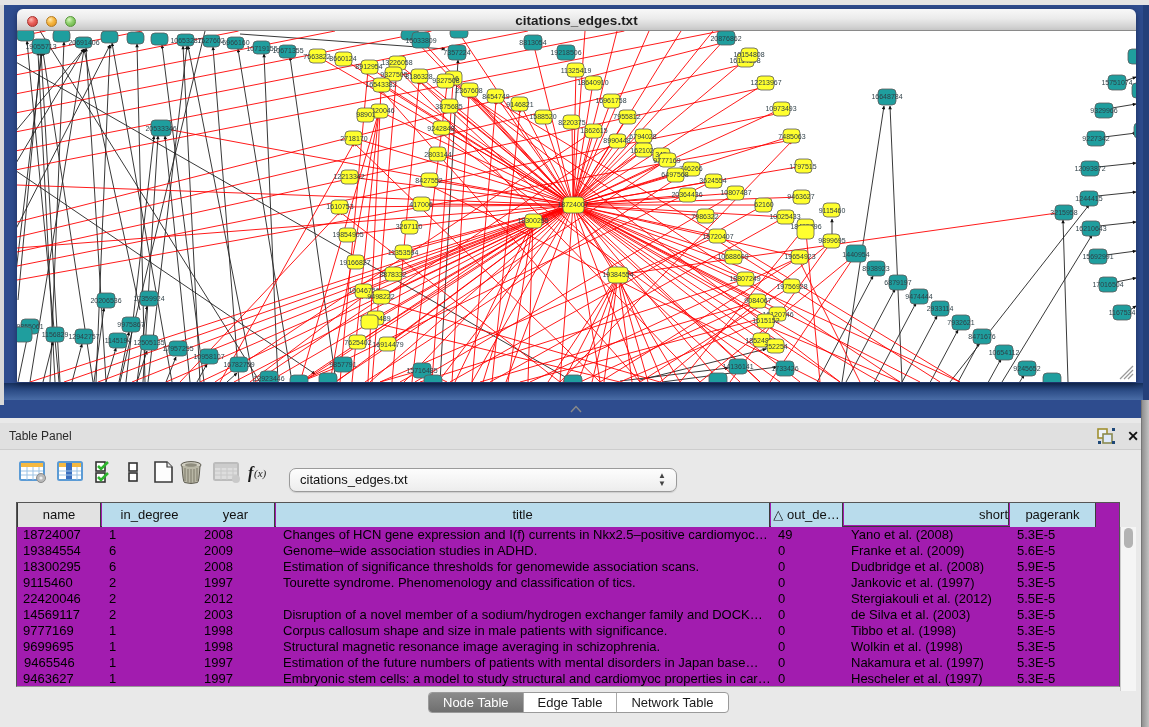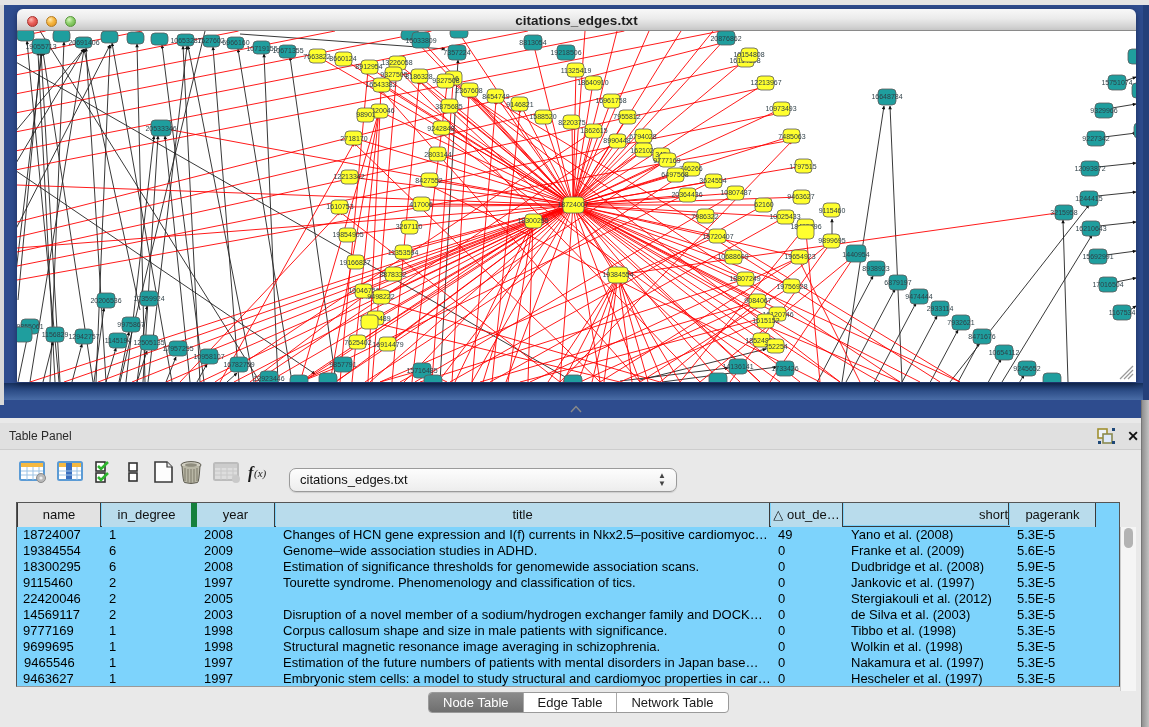--- a/index.html
+++ b/index.html
@@ -20,21 +20,21 @@
 #panel { position:absolute; left:0; top:400px; width:1149px; height:327px; background:#e9e9e9;margin-top:18px; }
 #ptitle { position:absolute; left:0; top:5px; width:100%; height:27px; background:#e0e0e0;
   border-bottom:1px solid #cdcdcd; font-size:12px; color:#2a2a2a; line-height:27px; padding-left:9px; }
 #pclose { position:absolute; right:10px; top:10px; font-size:14px; font-weight:bold; color:#111; }
 #pfloat { position:absolute; right:32px; top:9px; }
 #toolbar { position:absolute; left:0; top:35px; width:1137px; height:46px; }
 #dropdown { position:absolute; left:289px; top:15px; width:388px; height:24px; border:1px solid #9a9a9a;
   border-radius:7px; background:linear-gradient(#fdfdfd,#ededed); font-size:13px; line-height:22px;
   padding-left:10px; color:#111; box-shadow:0 1px 1px rgba(0,0,0,.12); }
 #ddarrows { position:absolute; right:10px; top:3px; font-size:8px; color:#444; line-height:8px; }
-#tablewrap { position:absolute; left:16px; top:84px; width:1104px; height:185px; background:#7dd3fc;
+#tablewrap { position:absolute; left:16px; top:84px; width:1104px; height:185px; background:#a21caf;
   border:1px solid #555; border-bottom:1px solid #999; }
 #thead { position:absolute; left:0; top:0; width:1079px; height:24px; font-size:13px; color:#111;
   border-bottom:1px solid #3a3a3a; border-left:1px solid #3a3a3a; }
 #tbody { position:absolute; left:0; top:24px; width:1100px; height:160px; font-size:13px; color:#000; }
 #vscroll { position:absolute; left:1103px; top:24px; width:16px; height:164px; background:#f5f5f5;
   border-left:1px solid #ccc; }
 #vthumb { position:absolute; left:3px; top:1px; width:9px; height:20px; background:#b3b3b3; border-radius:5px; }
 #tabs { position:absolute; left:428px; top:274px; height:21px; display:flex; border:1px solid #9a9a9a;
   border-radius:4px; overflow:hidden; background:#fff; font-size:13px; }
 .tab { padding:0 14px; line-height:20px; color:#1a1a1a; }
@@ -666,21 +666,21 @@
 </g>
 
 <text x="240" y="19" font-family="Liberation Serif,serif" font-style="italic" font-weight="bold" font-size="16" fill="#1a1a1a">f</text>
 <text x="246" y="18" font-family="Liberation Serif,serif" font-style="italic" font-size="11" fill="#1a1a1a">(x)</text>
 </svg>
     <div id="dropdown">citations_edges.txt<div id="ddarrows">▲<br>▼</div></div>
   </div>
   <div id="tablewrap">
     <div id="thead">
         <div style="position:absolute;left:0px;top:0;width:83px;height:24px;background:#e2e2e2;border-right:1px solid #3a3a3a;text-align:center;line-height:24px">name</div>
-        <div style="position:absolute;left:84px;top:0;width:96px;height:24px;background:#b9dcec;border-right:7px solid #15803d;text-align:center;line-height:24px">in_degree</div>
+        <div style="position:absolute;left:84px;top:0;width:96px;height:24px;background:#b9dcec;border-right:1px solid #15803d;text-align:center;line-height:24px">in_degree</div>
         <div style="position:absolute;left:179px;top:0;width:78px;height:24px;background:#b9dcec;border-right:1px solid #3a3a3a;text-align:center;line-height:24px">year</div>
         <div style="position:absolute;left:258px;top:0;width:494px;height:24px;background:#b9dcec;border-right:1px solid #3a3a3a;text-align:center;line-height:24px">title</div>
         <div style="position:absolute;left:753px;top:0;width:72px;height:24px;background:#b9dcec;border-right:1px solid #3a3a3a;text-align:center;line-height:24px">△ out_de…</div>
         <div style="position:absolute;left:826px;top:0;width:165px;height:22px;background:#b9dcec;border-right:1px solid #3a3a3a;text-align:right;line-height:24px">short</div>
         <div style="position:absolute;left:992px;top:0;width:86px;height:24px;background:#b9dcec;border-right:1px solid #3a3a3a;text-align:center;line-height:24px">pagerank</div>
       </div>
     <div id="tbody">
 <div style="position:absolute;left:0;top:0px;width:1100px;height:16px;line-height:16px">
           <div style="position:absolute;left:6px;top:0;width:78px;overflow:hidden;white-space:nowrap">18724007</div>
           <div style="position:absolute;left:92px;top:0;width:87px;overflow:hidden;white-space:nowrap">1</div>
@@ -713,21 +713,21 @@
           <div style="position:absolute;left:92px;top:0;width:87px;overflow:hidden;white-space:nowrap">2</div>
           <div style="position:absolute;left:187px;top:0;width:71px;overflow:hidden;white-space:nowrap">1997</div>
           <div style="position:absolute;left:266px;top:0;width:487px;overflow:hidden;white-space:nowrap">Tourette syndrome. Phenomenology and classification of tics.</div>
           <div style="position:absolute;left:761px;top:0;width:65px;overflow:hidden;white-space:nowrap">0</div>
           <div style="position:absolute;left:834px;top:0;width:158px;overflow:hidden;white-space:nowrap">Jankovic et al. (1997)</div>
           <div style="position:absolute;left:1000px;top:0;width:79px;overflow:hidden;white-space:nowrap">5.3E-5</div>
         </div>
 <div style="position:absolute;left:0;top:64px;width:1100px;height:16px;line-height:16px">
           <div style="position:absolute;left:6px;top:0;width:78px;overflow:hidden;white-space:nowrap">22420046</div>
           <div style="position:absolute;left:92px;top:0;width:87px;overflow:hidden;white-space:nowrap">2</div>
-          <div style="position:absolute;left:187px;top:0;width:71px;overflow:hidden;white-space:nowrap">2005</div>
+          <div style="position:absolute;left:187px;top:0;width:71px;overflow:hidden;white-space:nowrap">2012</div>
           <div style="position:absolute;left:761px;top:0;width:65px;overflow:hidden;white-space:nowrap">0</div>
           <div style="position:absolute;left:834px;top:0;width:158px;overflow:hidden;white-space:nowrap">Stergiakouli et al. (2012)</div>
           <div style="position:absolute;left:1000px;top:0;width:79px;overflow:hidden;white-space:nowrap">5.5E-5</div>
         </div>
 <div style="position:absolute;left:0;top:80px;width:1100px;height:16px;line-height:16px">
           <div style="position:absolute;left:6px;top:0;width:78px;overflow:hidden;white-space:nowrap">14569117</div>
           <div style="position:absolute;left:92px;top:0;width:87px;overflow:hidden;white-space:nowrap">2</div>
           <div style="position:absolute;left:187px;top:0;width:71px;overflow:hidden;white-space:nowrap">2003</div>
           <div style="position:absolute;left:266px;top:0;width:487px;overflow:hidden;white-space:nowrap">Disruption of a novel member of a sodium/hydrogen exchanger family and DOCK…</div>
           <div style="position:absolute;left:761px;top:0;width:65px;overflow:hidden;white-space:nowrap">0</div>

